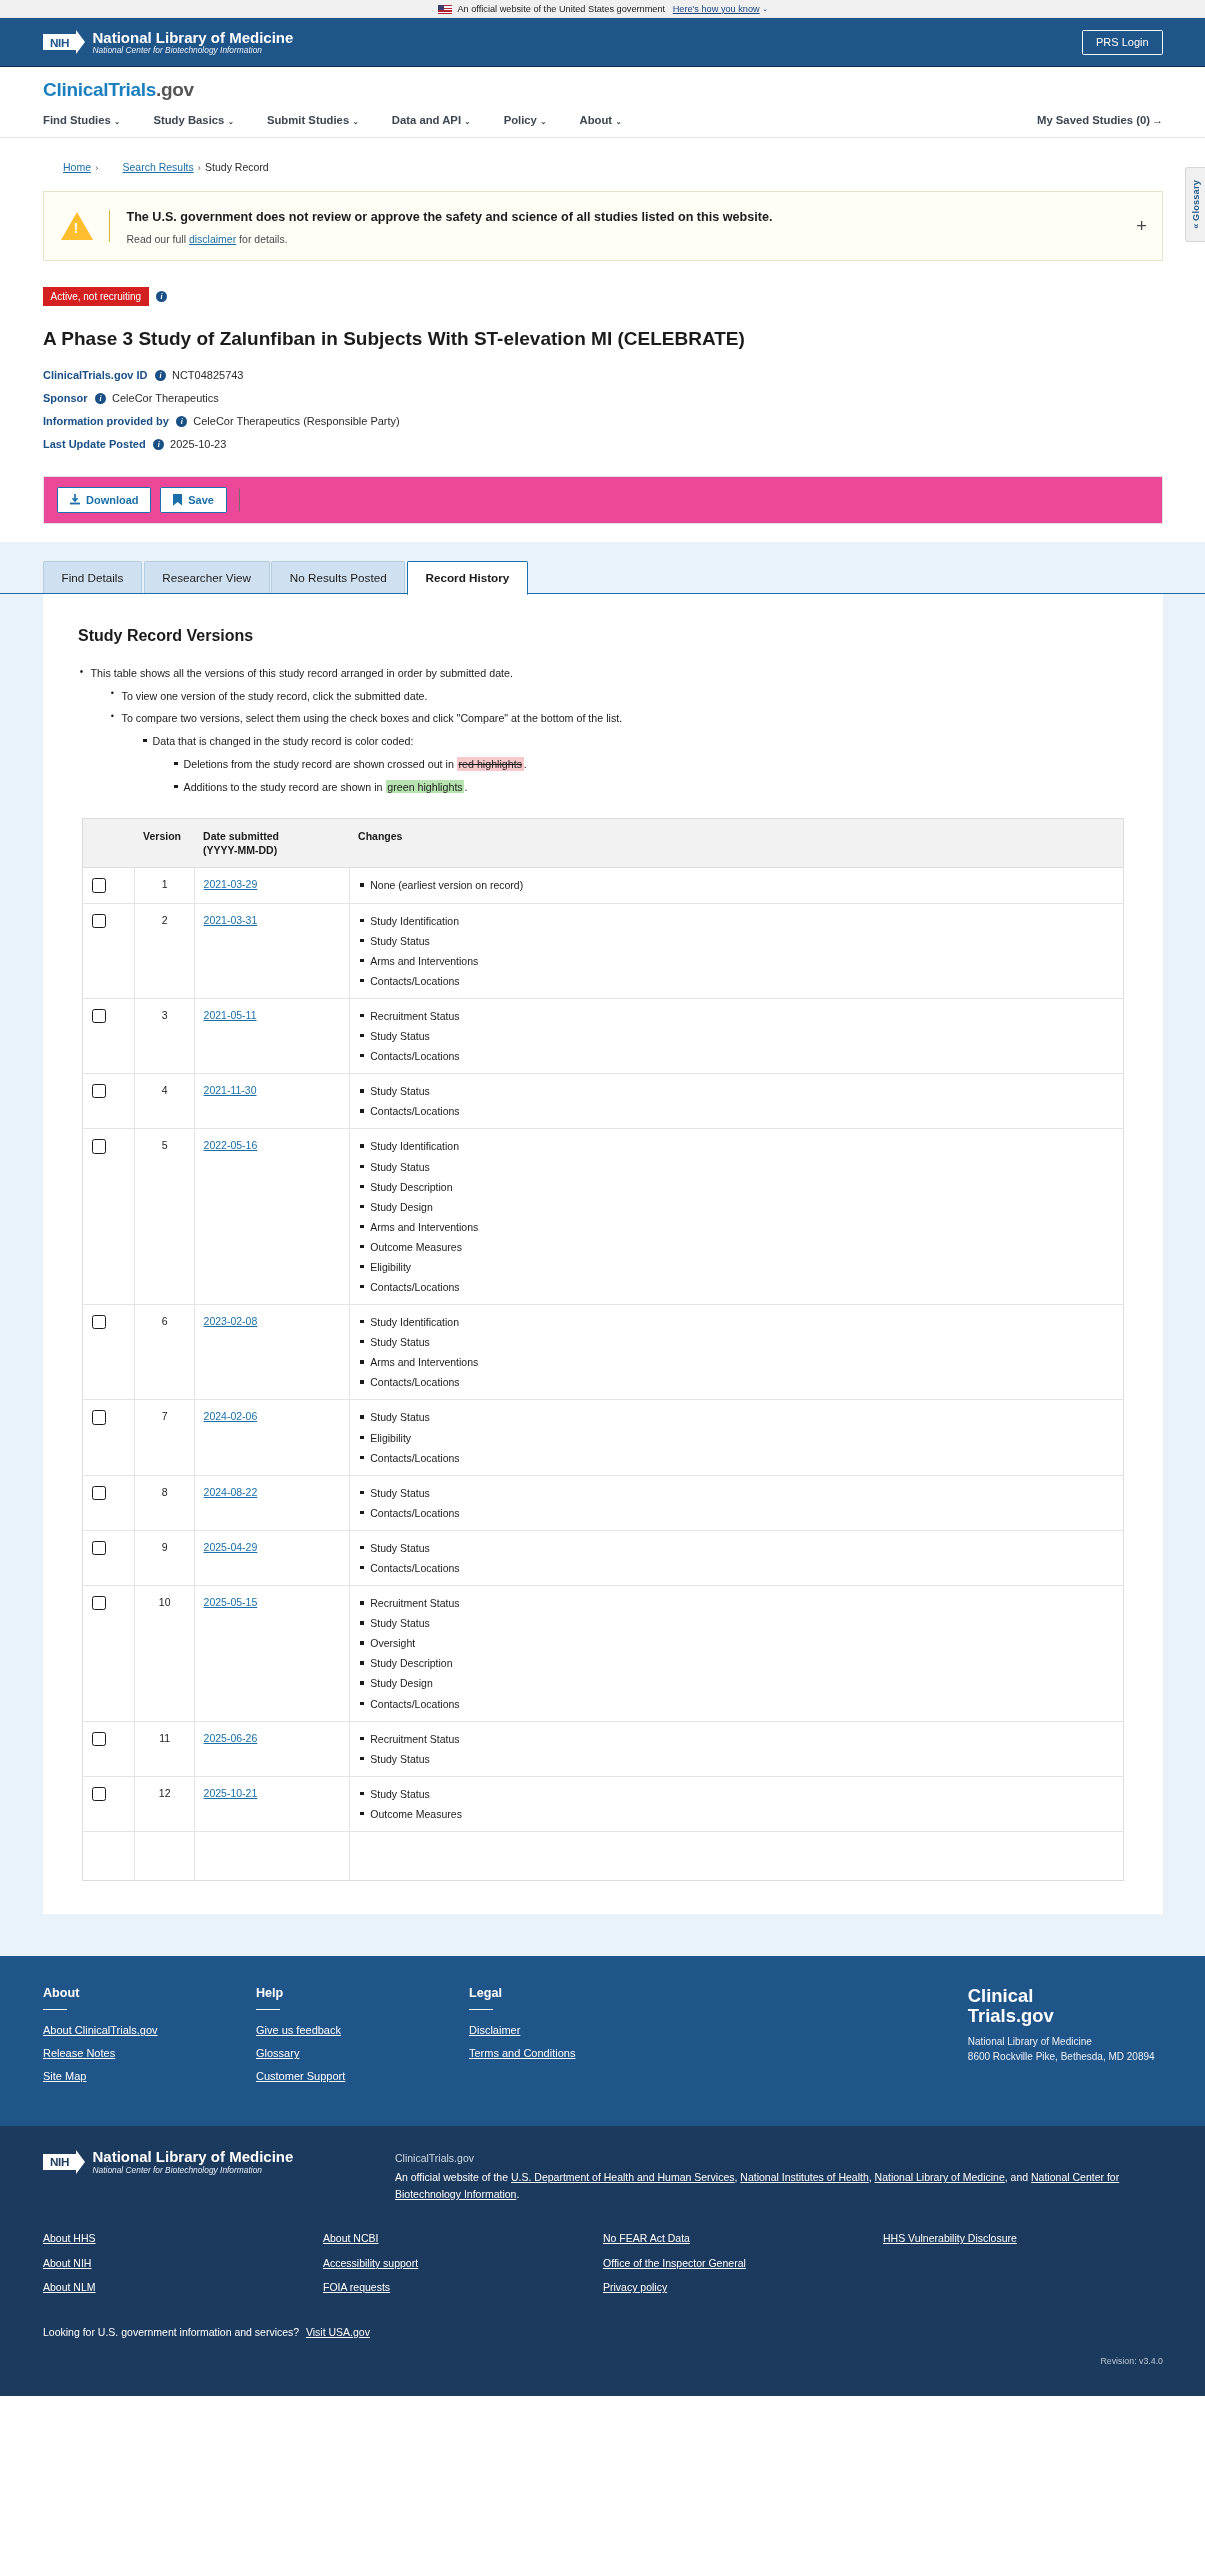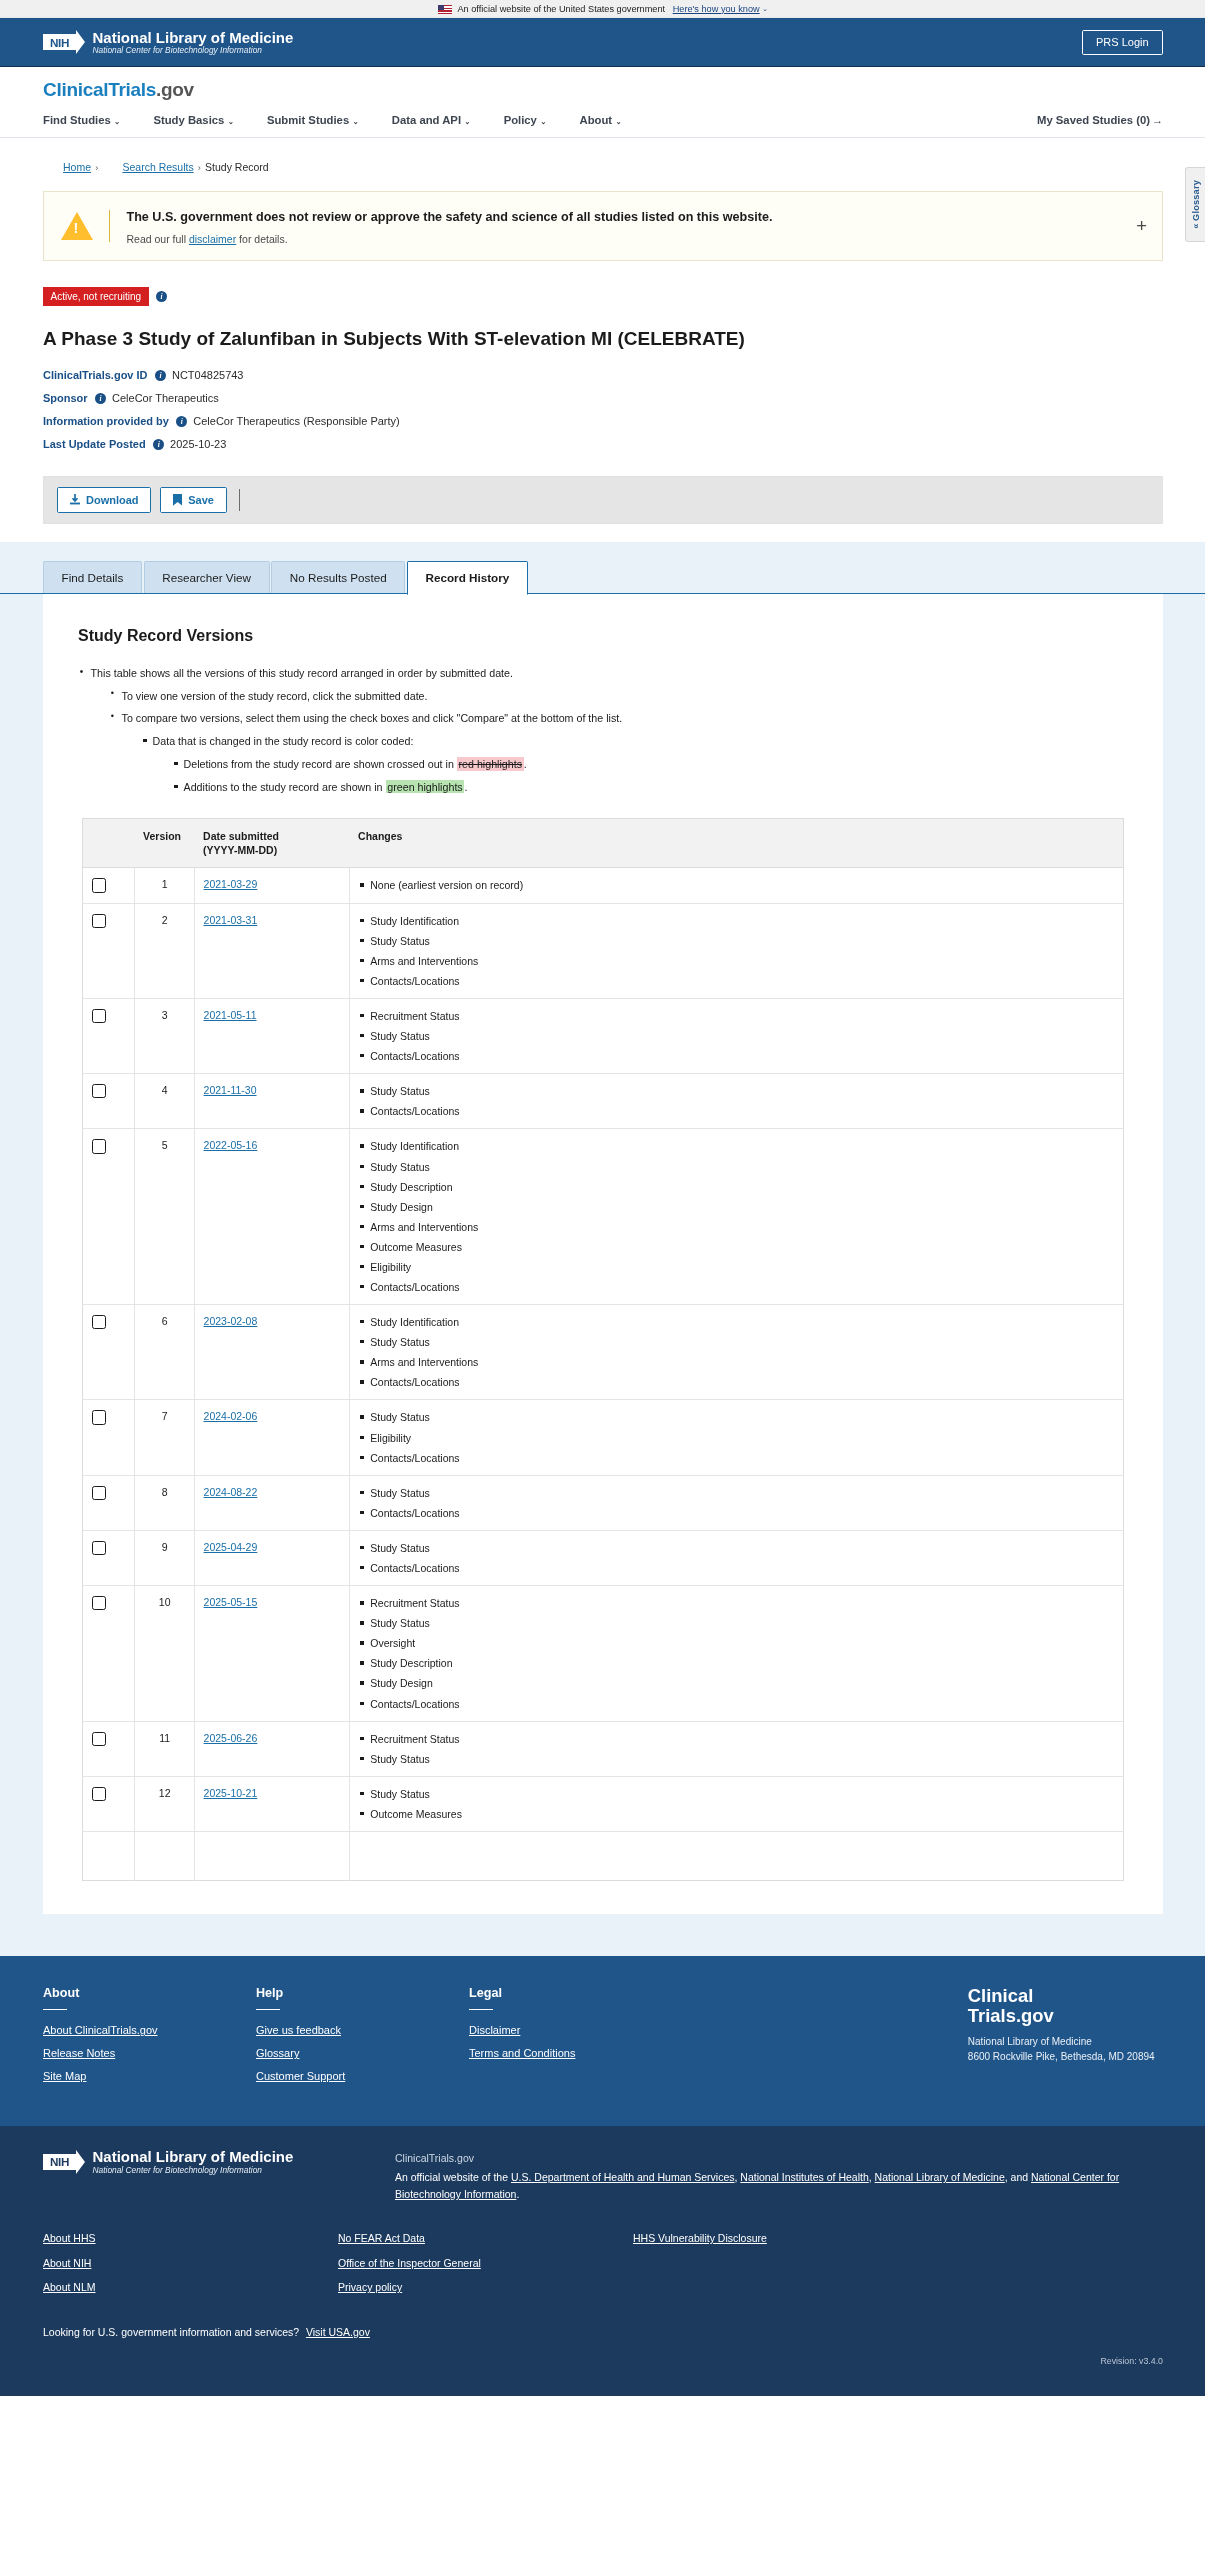--- a/index.html
+++ b/index.html
@@ -216,21 +216,21 @@
   }
   .meta-label { color: #1a4f86; font-weight: bold; }
   .meta-val { color: #2c2c2c; margin-left: 5.9px; }
 
   
   .action-bar-wrap { padding: 15px 43px 0 43px; }
   .action-bar {
     border: 0.8px solid #e2e2e2;
     padding: 10px 13.4px;
     display: flex; align-items: center;
-    background: #e5e5e5;
+    background: #ec4899;
   }
   .btn {
     display: inline-flex; align-items: center;
     border: 1.7px solid #1a6fa8;
     background: #fff;
     color: #1a6fa8;
     font-size: 11px; font-weight: bold;
     padding: 5.9px 11.7px;
     margin-right: 9.2px;
     cursor: pointer;
@@ -835,20 +835,25 @@
       </div>
     </div>
 
     <div class="nlm-links">
       <div class="nlm-lcol">
         <a href="#">About HHS</a>
         <a href="#">About NIH</a>
         <a href="#">About NLM</a>
       </div>
       <div class="nlm-lcol">
+        <a href="#">About NCBI</a>
+        <a href="#">Accessibility support</a>
+        <a href="#">FOIA requests</a>
+      </div>
+      <div class="nlm-lcol">
         <a href="#">No FEAR Act Data</a>
         <a href="#">Office of the Inspector General</a>
         <a href="#">Privacy policy</a>
       </div>
       <div class="nlm-lcol">
         <a href="#">HHS Vulnerability Disclosure</a>
       </div>
     </div>
 
     <div class="nlm-bottom">

